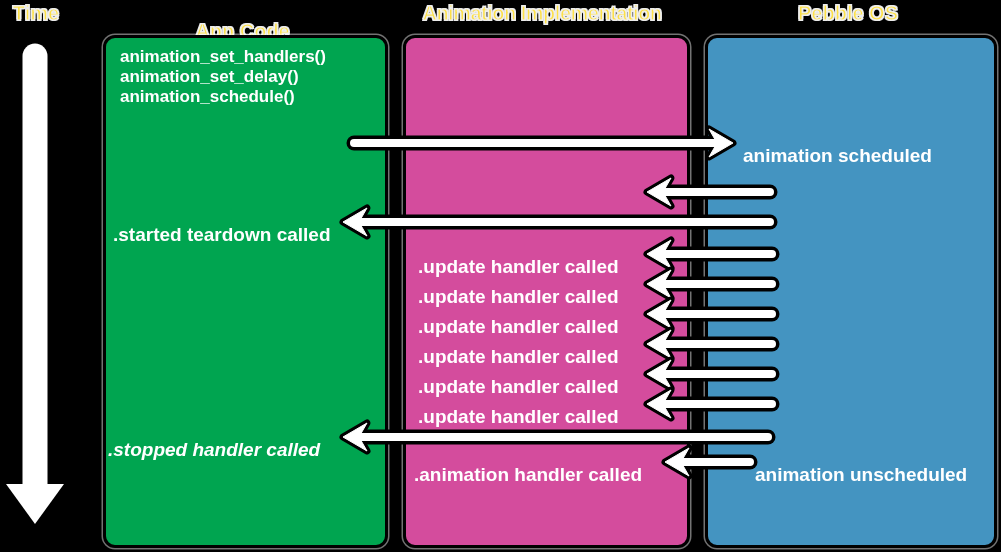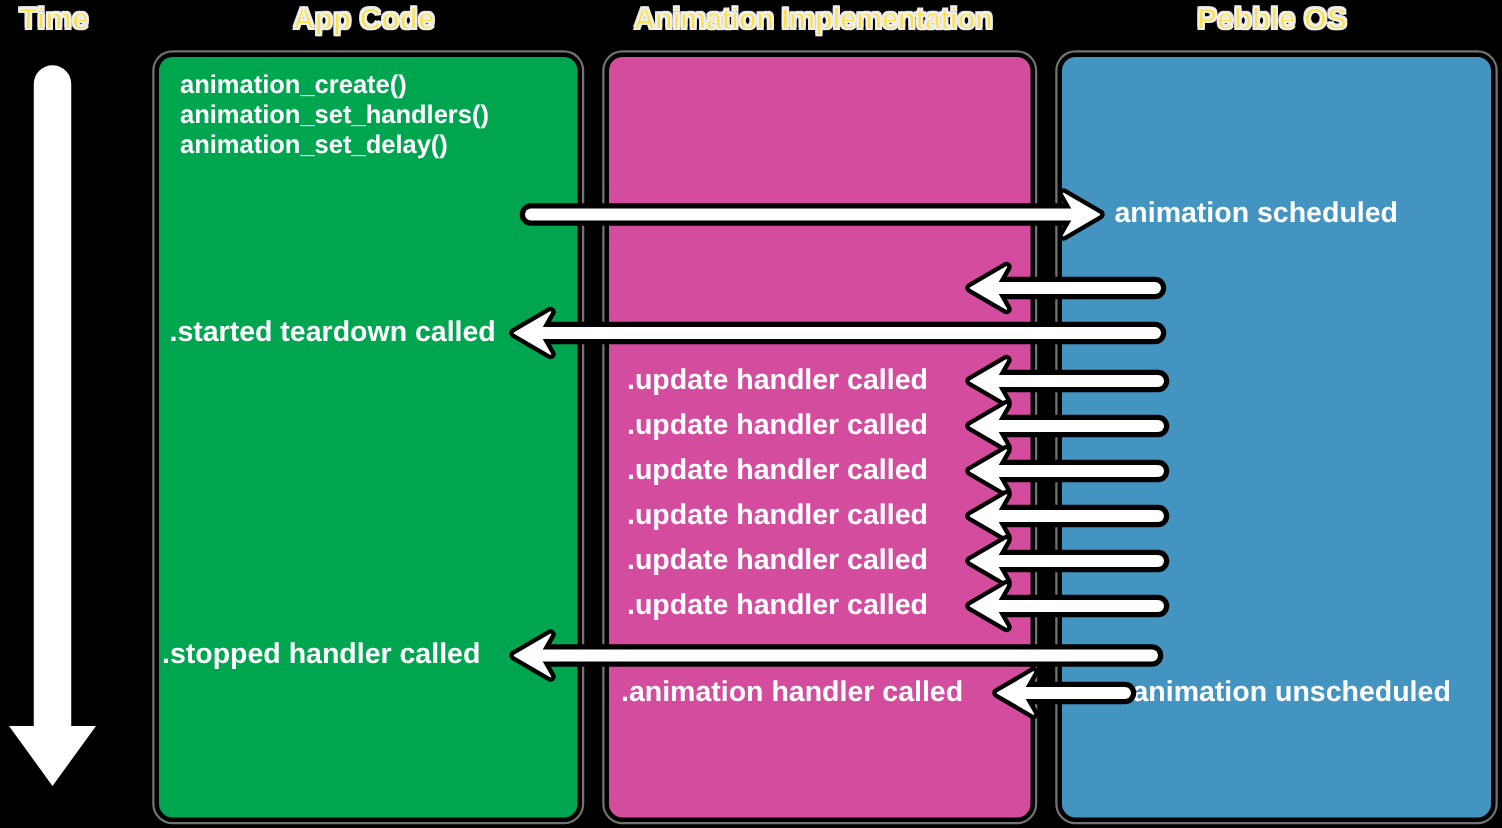--- a/index.html
+++ b/index.html
@@ -21,47 +21,47 @@
   }
   .box-green{left:103px;width:279px;background:var(--c-green,#00A550);}
   .box-magenta{left:403px;width:281px;background:var(--c-magenta,#D44C9D);}
   .box-blue{left:705px;width:286px;background:var(--c-blue,#4494C1);}
   .fn-list{
     position:absolute;left:120px;top:47px;z-index:4;
     color:#fff;font-weight:bold;font-size:17px;line-height:20px;white-space:nowrap;
   }
   .lbl{
     position:absolute;z-index:4;color:#fff;font-weight:bold;font-size:19px;
-    line-height:26px;height:26px;white-space:nowrap;
+    line-height:26px;height:26px;white-space:nowrap;margin-top:13px;
   }
   .arrow-layer{position:absolute;left:0;top:0;width:1001px;height:552px;z-index:5;pointer-events:none;}
   .arrow-layer svg{position:absolute;}
 </style>
 </head>
 <body>
 
 <div id="canvas" style="--bg: #000000; --c-green: #00A550; --c-magenta: #D44C9D; --c-blue: #4494C1;">
 
   <div class="col-header" style="left:6px;width:60px;">Time</div>
-  <div class="col-header" style="left:103px;width:279px;">App Code</div>
+  <div class="col-header" style="left:103px;width:279px;margin-top:18px;">App Code</div>
   <div class="col-header" style="left:392px;width:300px;letter-spacing:-0.5px;">Animation Implementation</div>
   <div class="col-header" style="left:705px;width:286px;">Pebble OS</div>
 
   <div class="box box-green"></div>
   <div class="box box-magenta"></div>
   <div class="box box-blue"></div>
 
   <div class="fn-list">
-    <div>animation_create()</div>
     <div>animation_set_handlers()</div>
     <div>animation_set_delay()</div>
+    <div>animation_schedule()</div>
   </div>
 
   <div class="lbl" style="left:113px;top:209px;">.started teardown called</div>
-  <div class="lbl" style="left:108px;top:424px;">.stopped handler called</div>
+  <div class="lbl" style="left:108px;top:424px;font-style:italic;">.stopped handler called</div>
 
   <div class="lbl" style="left:418px;top:241px;">.update handler called</div>
   <div class="lbl" style="left:418px;top:271px;">.update handler called</div>
   <div class="lbl" style="left:418px;top:301px;">.update handler called</div>
   <div class="lbl" style="left:418px;top:331px;">.update handler called</div>
   <div class="lbl" style="left:418px;top:361px;">.update handler called</div>
   <div class="lbl" style="left:418px;top:391px;">.update handler called</div>
   <div class="lbl" style="left:414px;top:449px;">.animation handler called</div>
 
   <div class="lbl" style="left:743px;top:130px;">animation scheduled</div>

